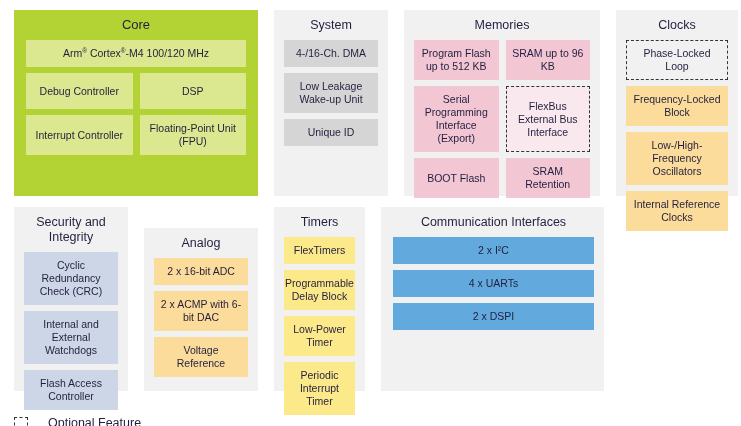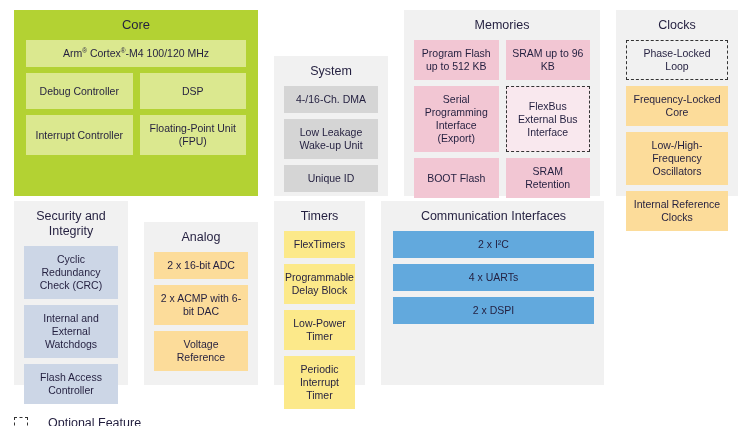--- a/index.html
+++ b/index.html
@@ -19,21 +19,21 @@
     width: 741px;
     height: 426px;
   }
   .row {
     display: flex;
     position: absolute;
     left: 14px;
     gap: 16px;
   }
   #row-top { top: 10px; height: 186px; }
-  #row-bottom { top: 201px; height: 184px; }
+  #row-bottom { top: 207px; height: 184px; }
 
   .panel {
     background: #f1f1f1;
     box-sizing: border-box;
     padding: 8px 10px 10px 10px;
     display: flex;
     flex-direction: column;
   }
   .panel.core {
     background: #b3d233;
@@ -88,21 +88,21 @@
   .c-orange    { background: #fbb315; }
 
   .block.optional {
     border: 1px dashed #333333;
     background: transparent;
   }
   .block.optional.on-pink { background: #f9e8ee; }
 
   
   .w-core { width: 244px; }
-  .w-system { width: 114px; margin-top: 46px; }
+  .w-system { width: 114px; }
   .w-memories { width: 196px; }
   .w-clocks { width: 122px; }
 
   .w-security { width: 114px; }
   .w-analog { width: 114px; margin-top: 21px; }
   .w-timers { width: 91px; }
   .w-comm { width: 223px; padding-left: 12px; }
   .w-hmi { width: 122px; }
 
   .spacer { flex: 1 1 auto; }
@@ -172,21 +172,21 @@
         <div class="block c-pink">BOOT Flash</div>
         <div class="block c-pink">SRAM Retention</div>
       </div>
       <div class="spacer"></div>
     </div>
 
     <div class="panel w-clocks">
       <div class="panel-title">Clocks</div>
       <div class="blocks">
         <div class="block optional">Phase-Locked Loop</div>
-        <div class="block c-amber two-line">Frequency-Locked Core</div>
+        <div class="block c-amber two-line">Frequency-Locked Block</div>
         <div class="block c-amber two-line">Low-/High-Frequency Oscillators</div>
         <div class="block c-amber two-line">Internal Reference Clocks</div>
       </div>
       <div class="spacer"></div>
     </div>
 
   </div>
 
   <div class="row" id="row-bottom">
 

